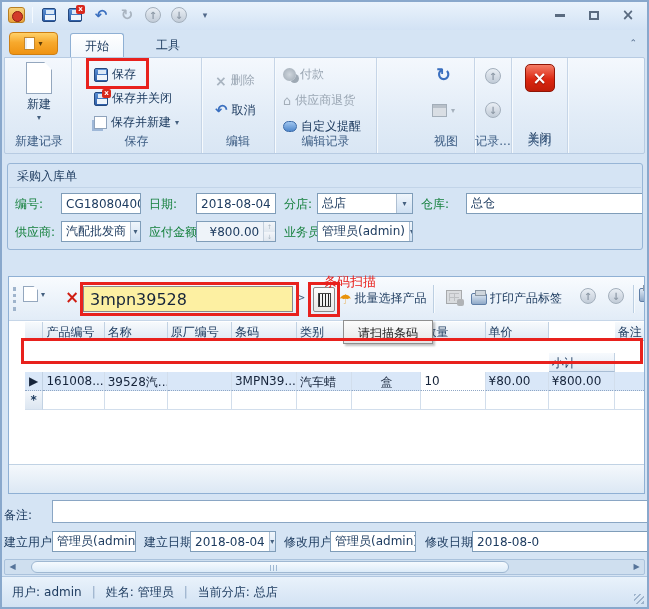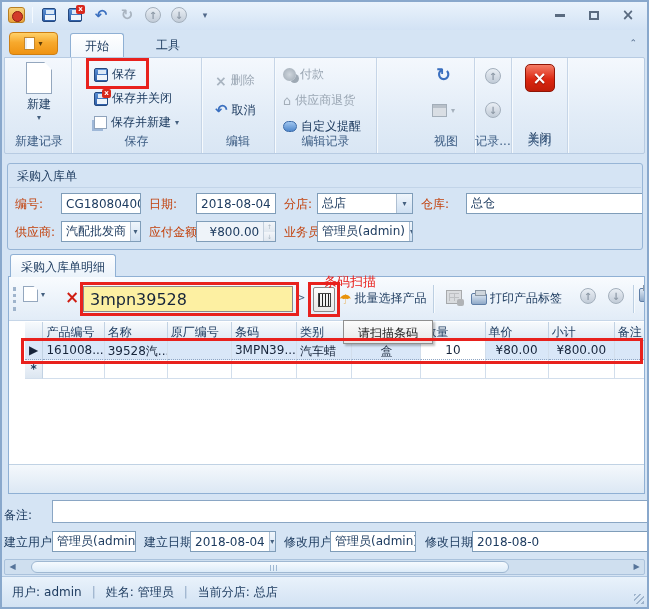--- a/index.html
+++ b/index.html
@@ -76,21 +76,21 @@
   .rgroup .btnlabel { position:absolute; left:0; right:0; text-align:center; color:#1e3c60; }
 
   
   .ann { position:absolute; border:3px solid #e8211d; pointer-events:none; z-index:40; }
   .ann-text { position:absolute; color:#e8211d; font-size:13px; z-index:41; }
 
   
   .formbox { position:absolute; left:5px; right:4px; top:161px; height:87px; border:1px solid #97b5d6; border-radius:3px; overflow:hidden; }
   .formbox .gtitle { position:absolute; left:9px; top:4px; color:#1e3c60; }
   .formbox .gline { position:absolute; left:1px; right:1px; top:23px; border-top:1px solid #c2d4e8; }
-  .flabel { position:absolute; white-space:nowrap; color:#c2410c; padding-top:3px; }
+  .flabel { position:absolute; white-space:nowrap; color:#15803d; padding-top:3px; }
   .finput { position:absolute; height:21px; background:#fff; border:1px solid #7f9db9; display:flex; align-items:center; overflow:hidden; }
   .finput .val { padding:0 4px; white-space:nowrap; }
   .finput .val.right { width:100%; text-align:right; }
   .combo-ar { margin-left:auto; width:16px; align-self:stretch; border-left:1px solid #aebfd2;
               background:linear-gradient(#f0f6fc,#cfe0f2); color:#44607f; font-size:8px;
               display:flex; align-items:center; justify-content:center; }
   .finput.disabled { background:#eef3f9; }
   .spin { margin-left:auto; width:14px; align-self:stretch; display:flex; flex-direction:column; border-left:1px solid #c3cfdc; }
   .spin span { flex:1; font-size:6px; color:#aab6c2; text-align:center; line-height:9px; background:linear-gradient(#f3f6fa,#e0e7ef); }
 
@@ -115,21 +115,21 @@
   .umbr { font-size:14px; color:#e8930c; line-height:1; }
 
   
   .grid { position:absolute; left:16px; right:0; top:45px; }
   .grow { display:flex; }
   .gc { border-right:1px solid #d2deec; border-bottom:1px solid #d2deec; height:19px; padding:2px 3px 0; overflow:hidden; white-space:nowrap; }
   .ghead .gc { background:linear-gradient(#f7fafd,#dfe9f4); border-right:1px solid #c2d2e3; border-bottom:1px solid #a9bed5; color:#1e3c60; }
   .gsel { background:linear-gradient(#f2f6fb,#dce6f1); border-right:1px solid #c2d2e3; text-align:center; padding:2px 0 0; }
   .rowsel .gc { background:#d9e7f8; border-bottom:1px dotted #8fa6c4; color:#16243a; }
   .rowsel .gc.white { background:#fff; }
-  .num { text-align:center; }
+  .num { text-align:left; }
   .ctr { text-align:center; }
   .tooltip { position:absolute; left:334px; top:43px; width:90px; height:24px; background:linear-gradient(#fcfcfc,#e6e6e6);
              border:1px solid #8f8f8f; box-shadow:2px 2px 2px rgba(0,0,0,.25); color:#222; text-align:center; padding-top:4px; z-index:30; }
   .pfooter { position:absolute; left:0; right:0; bottom:0; height:29px; background:linear-gradient(#f4f8fc,#dce8f4); border-top:1px solid #c0d2e4; }
 
   
   .remark-label { position:absolute; left:2px; top:505px; color:#1e3c60; }
   .remark-input { position:absolute; left:50px; top:498px; width:599px; height:23px; background:#fff; border:1px solid #8aa6c4; }
   .audit-label { position:absolute; top:532px; color:#1e3c60; white-space:nowrap; }
   .audit-combo { position:absolute; top:529px; height:21px; }
@@ -337,21 +337,20 @@
         </span>
     </div>
 
     <div class="flabel" style="left:276px; top:57px;">业务员:</div>
     <div class="finput" style="left:309px; top:57px; width:96px;">
       <span class="val">管理员(admin)</span>
       <span class="combo-ar">▾</span>
     </div>
   </div>
 
-  <div class="dtab active">采购入库单明细</div>
 
   <div class="panel">
     <div class="ptoolbar">
       <div class="grip"></div>
       <div class="tbtn" style="left:14px; top:9px;">
         <span class="pageicon" style="width:15px;height:16px;margin:0;"></span>
         <span style="font-size:8px;color:#44607f;">▾</span>
       </div>
       <div class="tbtn" style="left:56px; top:12px;">
         <span class="bigx">×</span>
@@ -384,21 +383,21 @@
       <div class="grow ghead">
         <div class="gc gsel" style="width:19px;"></div>
         <div class="gc" style="width:63px;">产品编号</div>
         <div class="gc" style="width:65px;">名称</div>
         <div class="gc" style="width:66px;">原厂编号</div>
         <div class="gc" style="width:67px;">条码</div>
         <div class="gc" style="width:57px;">类别</div>
         <div class="gc" style="width:71px;"></div>
         <div class="gc" style="width:66px;">数量</div>
         <div class="gc" style="width:65px;">单价</div>
-        <div class="gc" style="width:68px;">小计</div>
+        <div class="gc" style="width:68px;margin-top:31px;">小计</div>
         <div class="gc" style="width:30px; border-right:none;font-family:Liberation Serif, serif;">备注</div>
       </div>
       <div class="grow rowsel">
         <div class="gc gsel" style="width:19px;">▶</div>
         <div class="gc" style="width:63px;">161008...</div>
         <div class="gc" style="width:65px;">39528汽...</div>
         <div class="gc" style="width:66px;"></div>
         <div class="gc" style="width:67px;">3MPN39...</div>
         <div class="gc" style="width:57px;">汽车蜡</div>
         <div class="gc ctr" style="width:71px;">盒</div>

